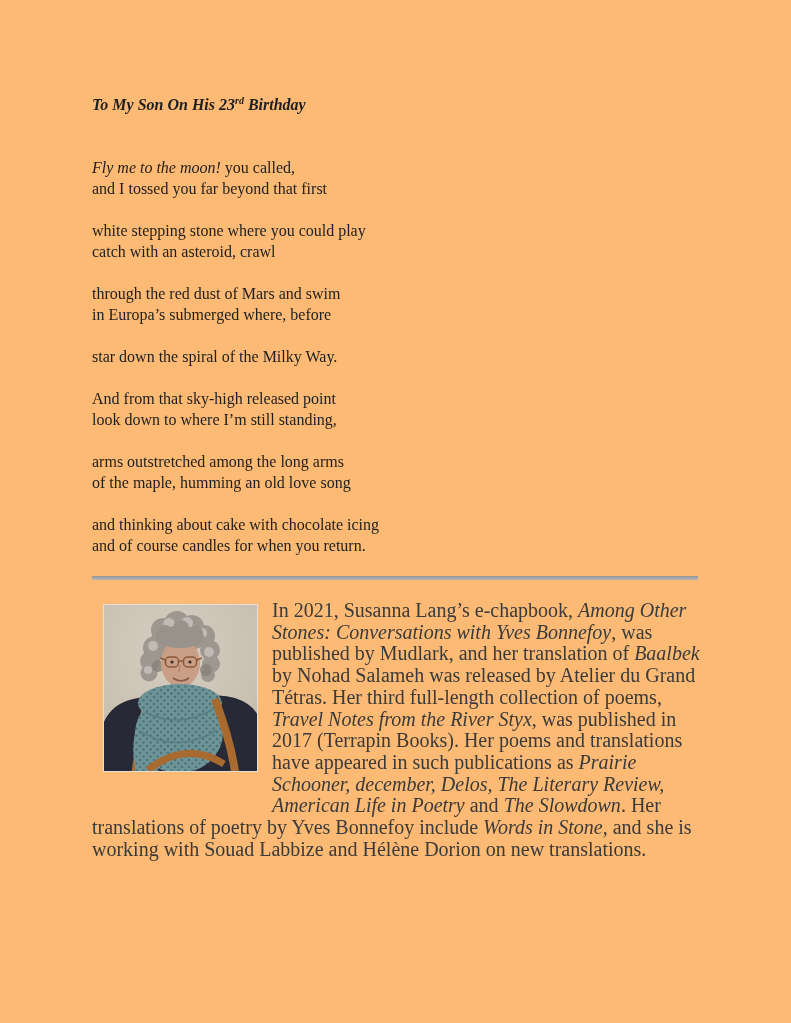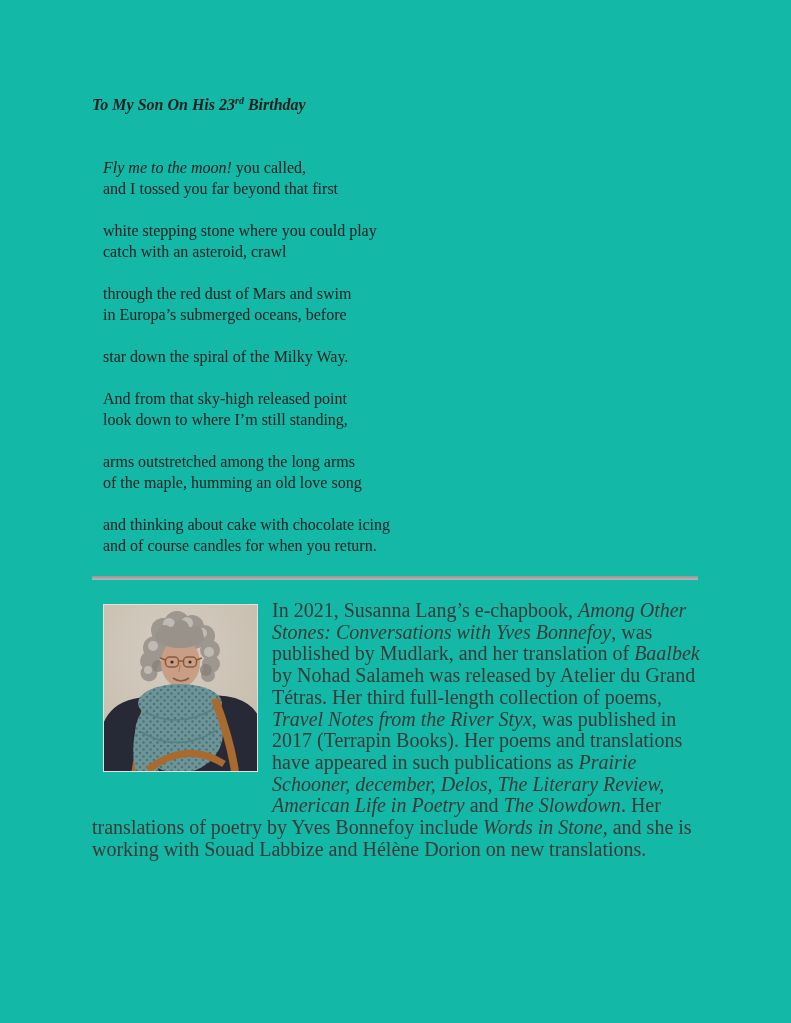--- a/index.html
+++ b/index.html
@@ -1,20 +1,20 @@
 <!DOCTYPE html>
 <html><head>
 <meta charset="utf-8">
 <style>
   html, body { margin: 0; padding: 0; background: #ffffff; }
   .page {
     position: relative;
     width: 791px;
     height: 1023px;
-    background: #14b8a6;
+    background: #fdba74;
     box-sizing: border-box;
     padding: 94px 86px 40px 92px;
     font-family: "Liberation Serif", "DejaVu Serif", serif;
     overflow: hidden;
   }
   .poem-title {
     font-size: 16px;
     line-height: 21px;
     font-weight: bold;
     font-style: italic;
@@ -22,21 +22,20 @@
     margin: 0 0 42px 0;
   }
   .poem-title sup {
     font-size: 10px;
     line-height: 0;
   }
   .poem {
     font-size: 16px;
     line-height: 21px;
     color: #1e1e1e;
-    margin-left: 11px;
   }
   .stanza { margin: 0 0 21px 0; }
   .stanza:last-child { margin-bottom: 0; }
   .poem-line { white-space: pre-wrap; }
   .it { font-style: italic; }
   .divider {
     width: 606px;
     height: 4px;
     margin: 20px 0 20px 0;
     background: linear-gradient(to bottom, #969696, #b7b7b7);
@@ -66,21 +65,21 @@
       <div class="stanza">
         <div class="poem-line"><span class="it">Fly me to the moon!</span><span> you called,</span></div>
         <div class="poem-line"><span>and I tossed you far beyond that first</span></div>
       </div>
       <div class="stanza">
         <div class="poem-line"><span>white stepping stone where you could play</span></div>
         <div class="poem-line"><span>catch with an asteroid, crawl</span></div>
       </div>
       <div class="stanza">
         <div class="poem-line"><span>through the red dust of Mars and swim</span></div>
-        <div class="poem-line"><span>in Europa’s submerged oceans, before</span></div>
+        <div class="poem-line"><span>in Europa’s submerged where, before</span></div>
       </div>
       <div class="stanza">
         <div class="poem-line"><span>star down the spiral of the Milky Way.</span></div>
       </div>
       <div class="stanza">
         <div class="poem-line"><span>And from that sky-high released point</span></div>
         <div class="poem-line"><span>look down to where I’m still standing,</span></div>
       </div>
       <div class="stanza">
         <div class="poem-line"><span>arms outstretched among the long arms</span></div>

